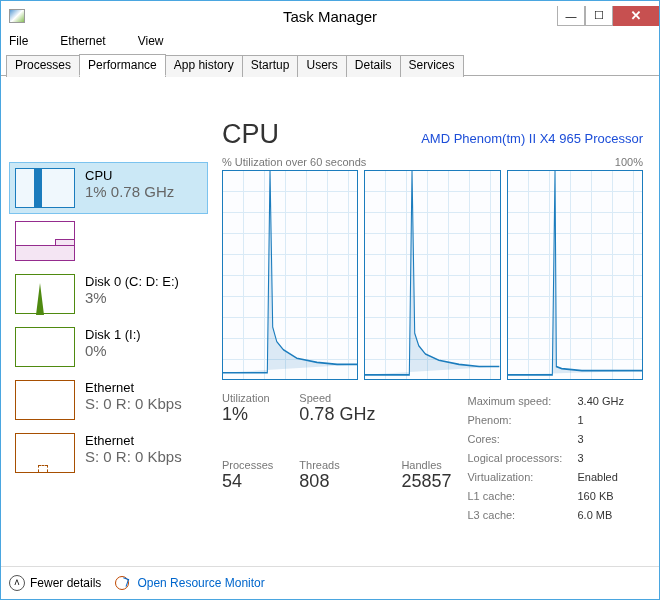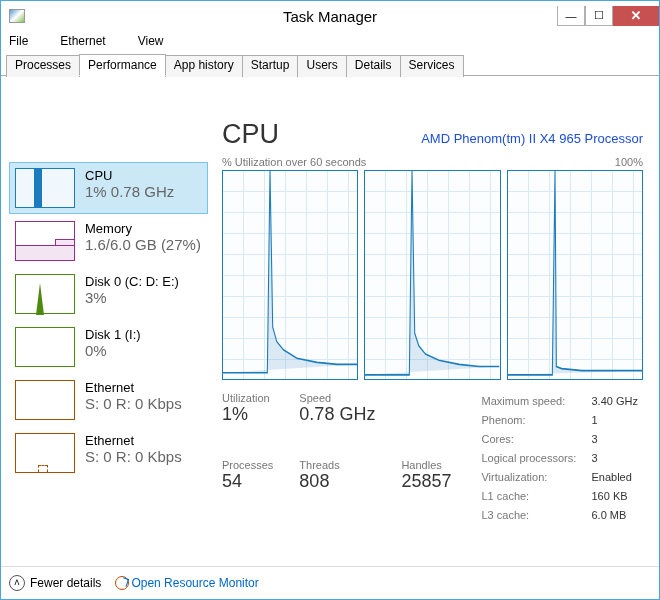--- a/index.html
+++ b/index.html
@@ -49,37 +49,37 @@
   .header-row .sub { font-size: 13px; color: #1d4ed8; }
   
   .graph-labels { display:flex; justify-content: space-between; font-size: 11px; color: #777; margin-bottom: 2px; }
   .graphs { display: flex; gap: 6px; margin-bottom: 12px; }
   .graph { flex: 1; height: 210px; border: 1px solid #1b7cbd; position: relative; background:
       repeating-linear-gradient(to right, transparent 0 20px, #d9eaf6 20px 21px),
       repeating-linear-gradient(to bottom, transparent 0 20px, #d9eaf6 20px 21px),
       #fcfdff; overflow: hidden; }
   .graph svg { position:absolute; inset:0; width:100%; height:100%; }
   
-  .stats { display: flex; gap: 30px; }
+  .stats { display: flex; gap: 16px; }
   .stats-left { display: grid; grid-template-columns: auto auto auto; column-gap: 26px; row-gap: 0; }
   .stat-block { margin-bottom: 10px; }
   .stat-label { font-size: 11px; color: #777; }
   .stat-value { font-size: 18px; color: #333; }
   .stat-block.full { grid-column: 1 / -1; }
   
   .stats-right { font-size: 11px; line-height: 19px; }
   .stats-right .row { display: flex; }
   .stats-right .k { width: 110px; color: #777; }
   .stats-right .v { color: #333; }
   
   
   .footer { height: 32px; border-top: 1px solid #ddd; display: flex; align-items: center; padding: 0 8px; gap: 14px; font-size: 12px; }
   .footer .fewer { display:flex; align-items:center; gap:5px; }
   .footer .circle { width:16px; height:16px; border:1px solid #555; border-radius:50%; display:flex; align-items:center; justify-content:center; font-size:10px; line-height:1; }
-  .footer .orm { color: #0066cc; display:flex; align-items:flex-start; gap:2px; }
+  .footer .orm { color: #0066cc; display:flex; align-items:flex-start; gap:8px; }
   .footer .orm-icon { width:14px; height:14px; border:1.5px solid #c04800; border-radius:50%; position:relative; }
   .footer .orm-icon::after { content:""; position:absolute; left:6px; top:1px; width:5px; height:7px; border-top:1.5px solid #0066cc; border-right:1.5px solid #0066cc; transform: rotate(20deg); }
 </style>
 </head>
 <body>
 
 <div class="titlebar">
   <div class="app-icon"></div>
   <div class="title">Task Manager</div>
   <div class="win-controls">
@@ -109,24 +109,20 @@
   <div class="sidebar">
     <div class="nav-item selected">
       <div class="nav-thumb cpu"></div>
       <div class="nav-text">
         <div class="nav-title">CPU</div>
         <div class="nav-sub">1%  0.78 GHz</div>
       </div>
     </div>
     <div class="nav-item">
       <div class="nav-thumb mem"></div>
-      <div class="nav-text">
-        <div class="nav-title">Memory</div>
-        <div class="nav-sub">1.6/6.0 GB (27%)</div>
-      </div>
     </div>
     <div class="nav-item">
       <div class="nav-thumb disk0"></div>
       <div class="nav-text">
         <div class="nav-title">Disk 0 (C: D: E:)</div>
         <div class="nav-sub">3%</div>
       </div>
     </div>
     <div class="nav-item">
       <div class="nav-thumb disk1"></div>

